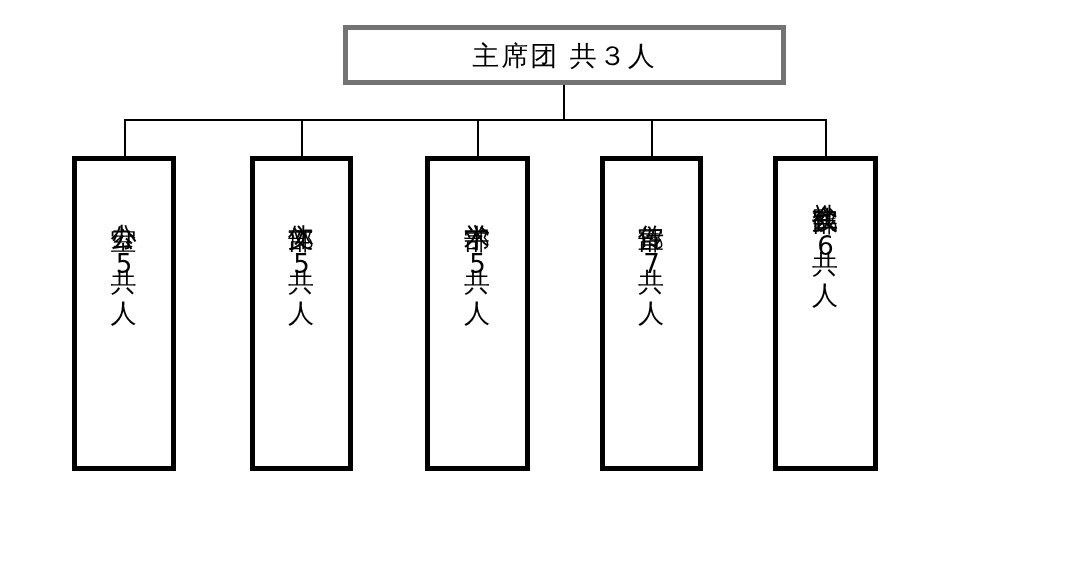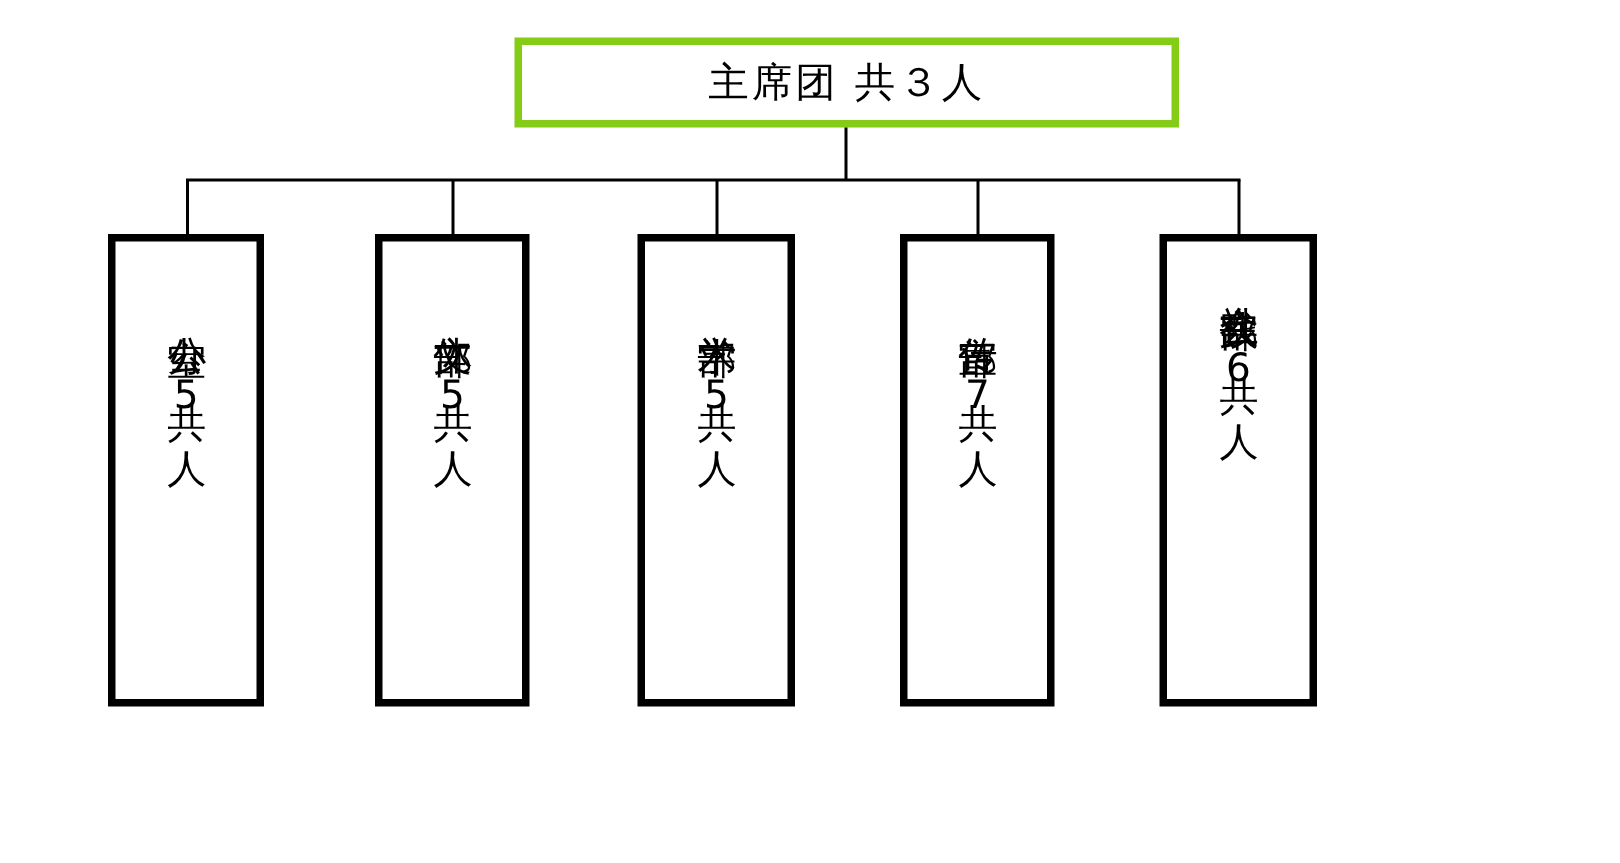--- a/index.html
+++ b/index.html
@@ -17,21 +17,21 @@
     background: #ffffff;
     overflow: hidden;
   }
   
   .root-box {
     position: absolute;
     left: 343px;
     top: 25px;
     width: 443px;
     height: 60px;
-    border: 5px solid #84cc16;
+    border: 5px solid #737373;
     background: #ffffff;
     box-sizing: border-box;
     display: flex;
     align-items: center;
     justify-content: center;
   }
   .root-label {
     font-size: 27px;
     line-height: 1;
     color: #000000;

